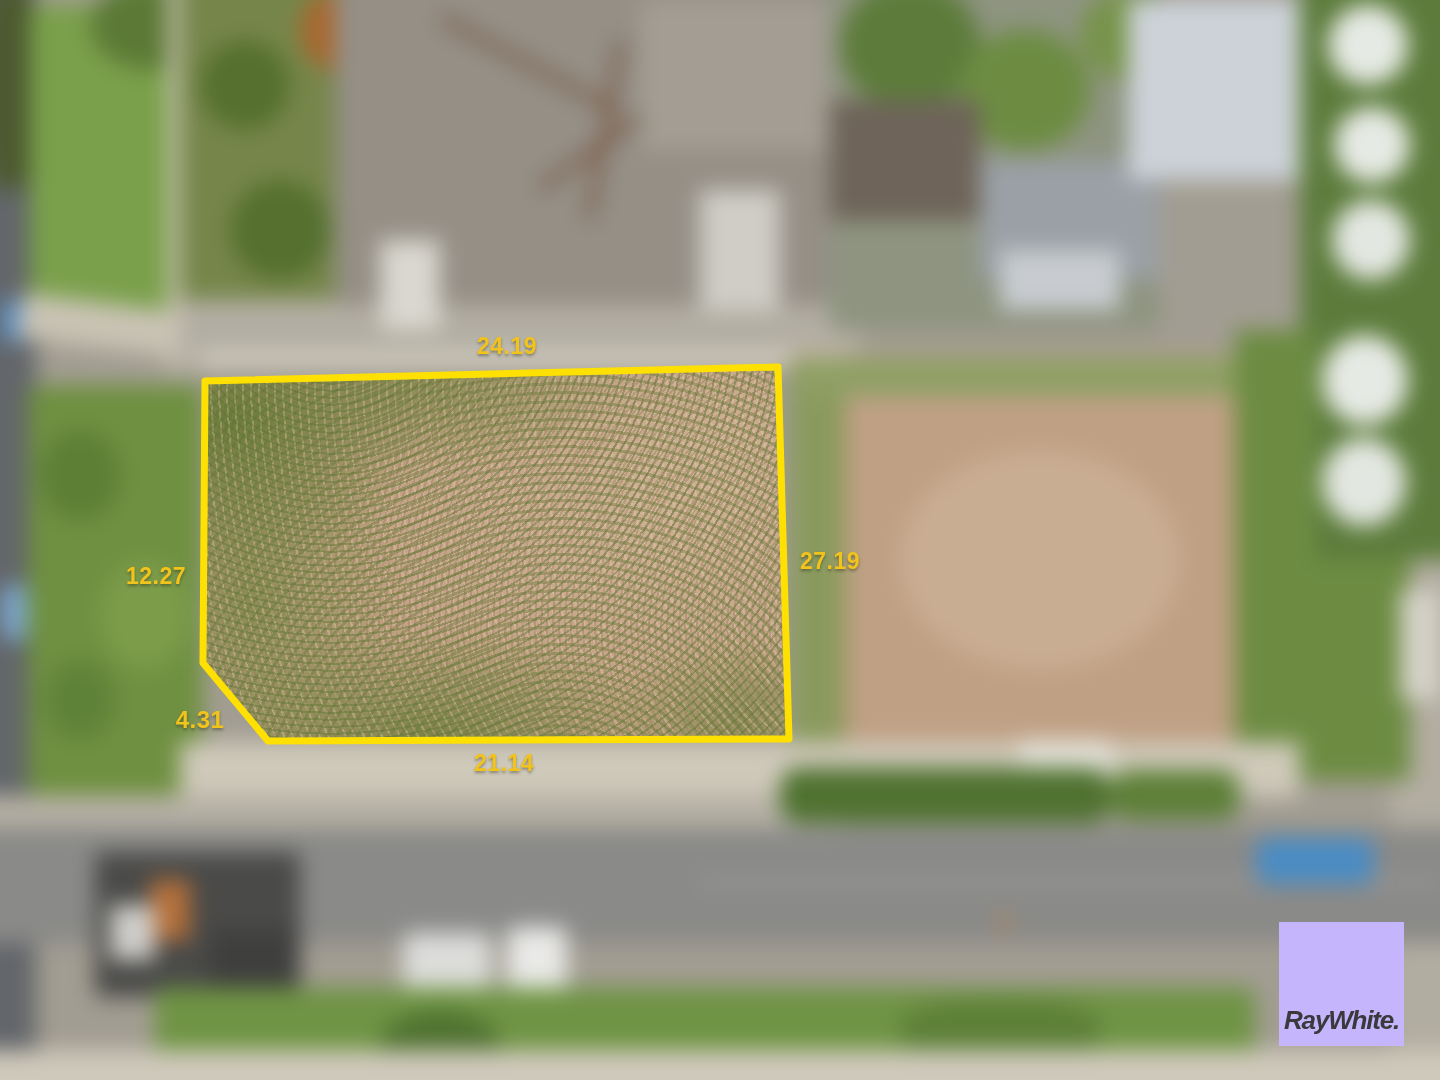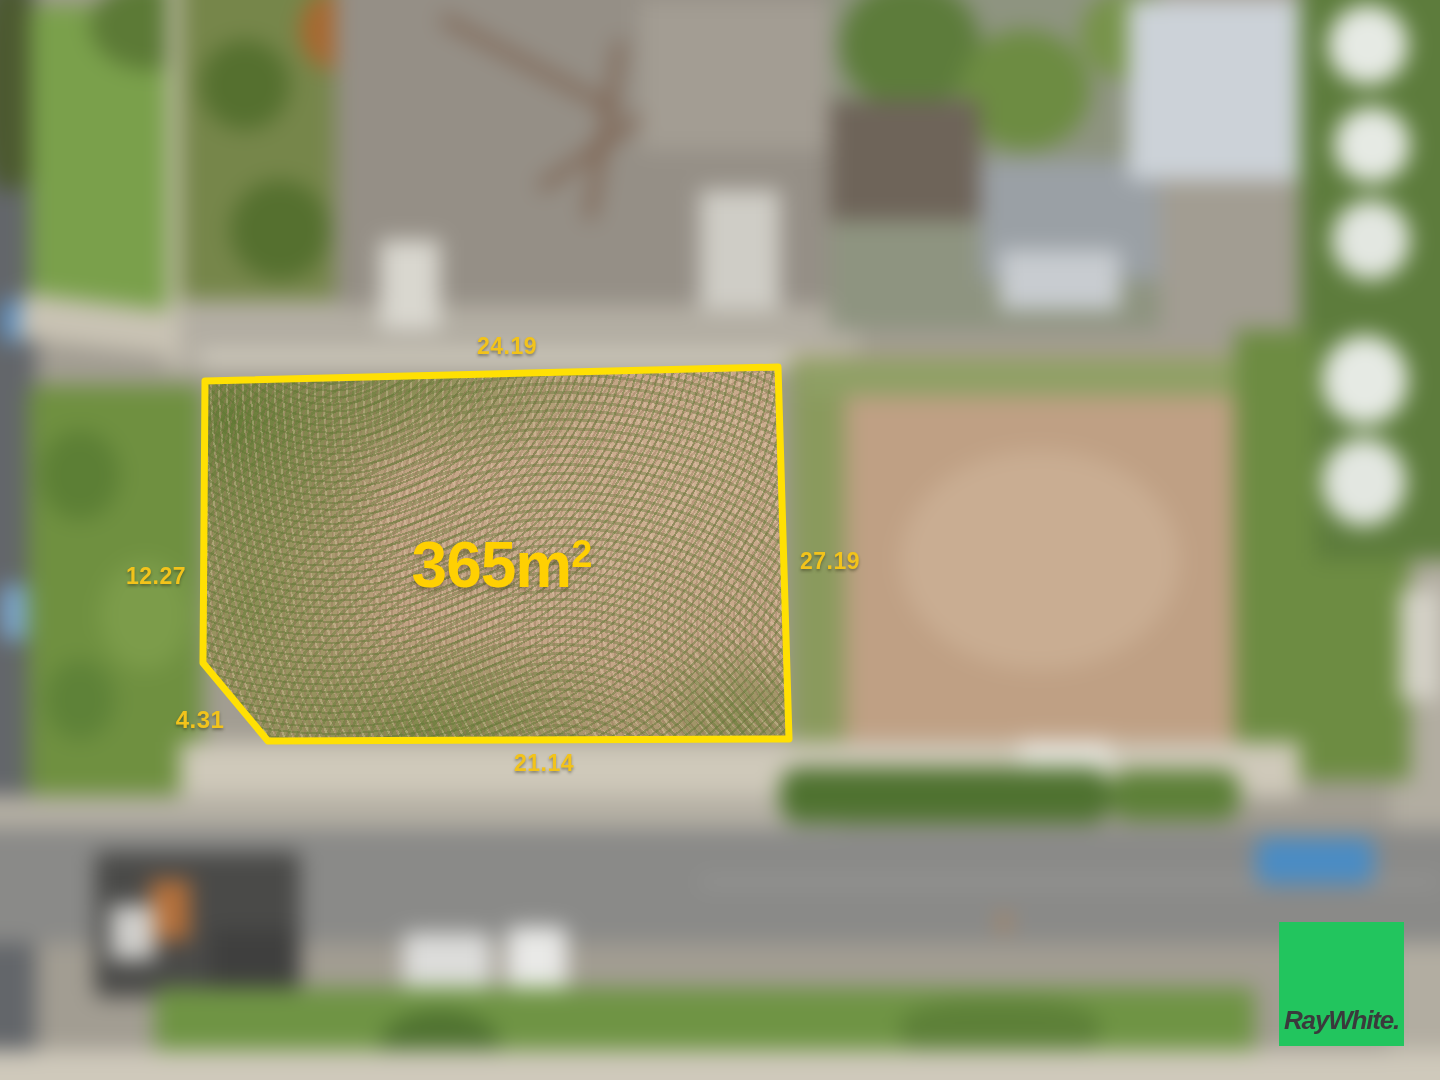--- a/index.html
+++ b/index.html
@@ -44,21 +44,21 @@
   }
   .area-label {
     position:absolute; transform:translate(-50%,-50%);
     color:#FFD002; font-weight:bold; font-size:64px; letter-spacing:-1px;
     text-shadow:0 3px 5px rgba(60,50,20,.4);
     white-space:nowrap;
   }
   .area-label .sup { font-size:38px; position:relative; top:-20px; letter-spacing:0; }
   .logo {
     position:absolute; left:1279px; top:922px; width:125px; height:124px;
-    background:#22c55e; display:flex; align-items:flex-end; justify-content:center;
+    background:#c4b5fd; display:flex; align-items:flex-end; justify-content:center;
     padding-bottom:13px;
   }
   .logo-text {
     color:#3A3A3C; font-weight:bold; font-style:italic;
     font-size:26px; letter-spacing:-1.2px; line-height:1;
   }
 </style>
 </head>
 <body>
 
@@ -157,24 +157,21 @@
 
   <div class="overlay">
     <svg class="boundary-svg" width="1440" height="1080" viewBox="0 0 1440 1080">
       <polygon points="205,381 778,367 789,739 268,741 203,663" fill="none" stroke="#FFE003" stroke-width="7" stroke-linejoin="round" stroke-linecap="round"></polygon>
     </svg>
 
     <div class="dim" style="left:507px;top:346px;">24.19</div>
     <div class="dim" style="left:156px;top:548px;margin-top:28px;">12.27</div>
     <div class="dim" style="left:830px;top:561px;">27.19</div>
     <div class="dim" style="left:200px;top:720px;font-size:24px;">4.31</div>
-    <div class="dim" style="left:504px;top:763px;margin-left:40px;">21.14</div>
+    <div class="dim" style="left:504px;top:763px;">21.14</div>
 
-    <div class="area-label" style="left:502px;top:565px;">
-      <span>365m</span><span class="sup">2</span>
-    </div>
 
     <div class="logo">
       <span class="logo-text">RayWhite.</span>
     </div>
   </div>
 
 </div>
 
 </body></html>

